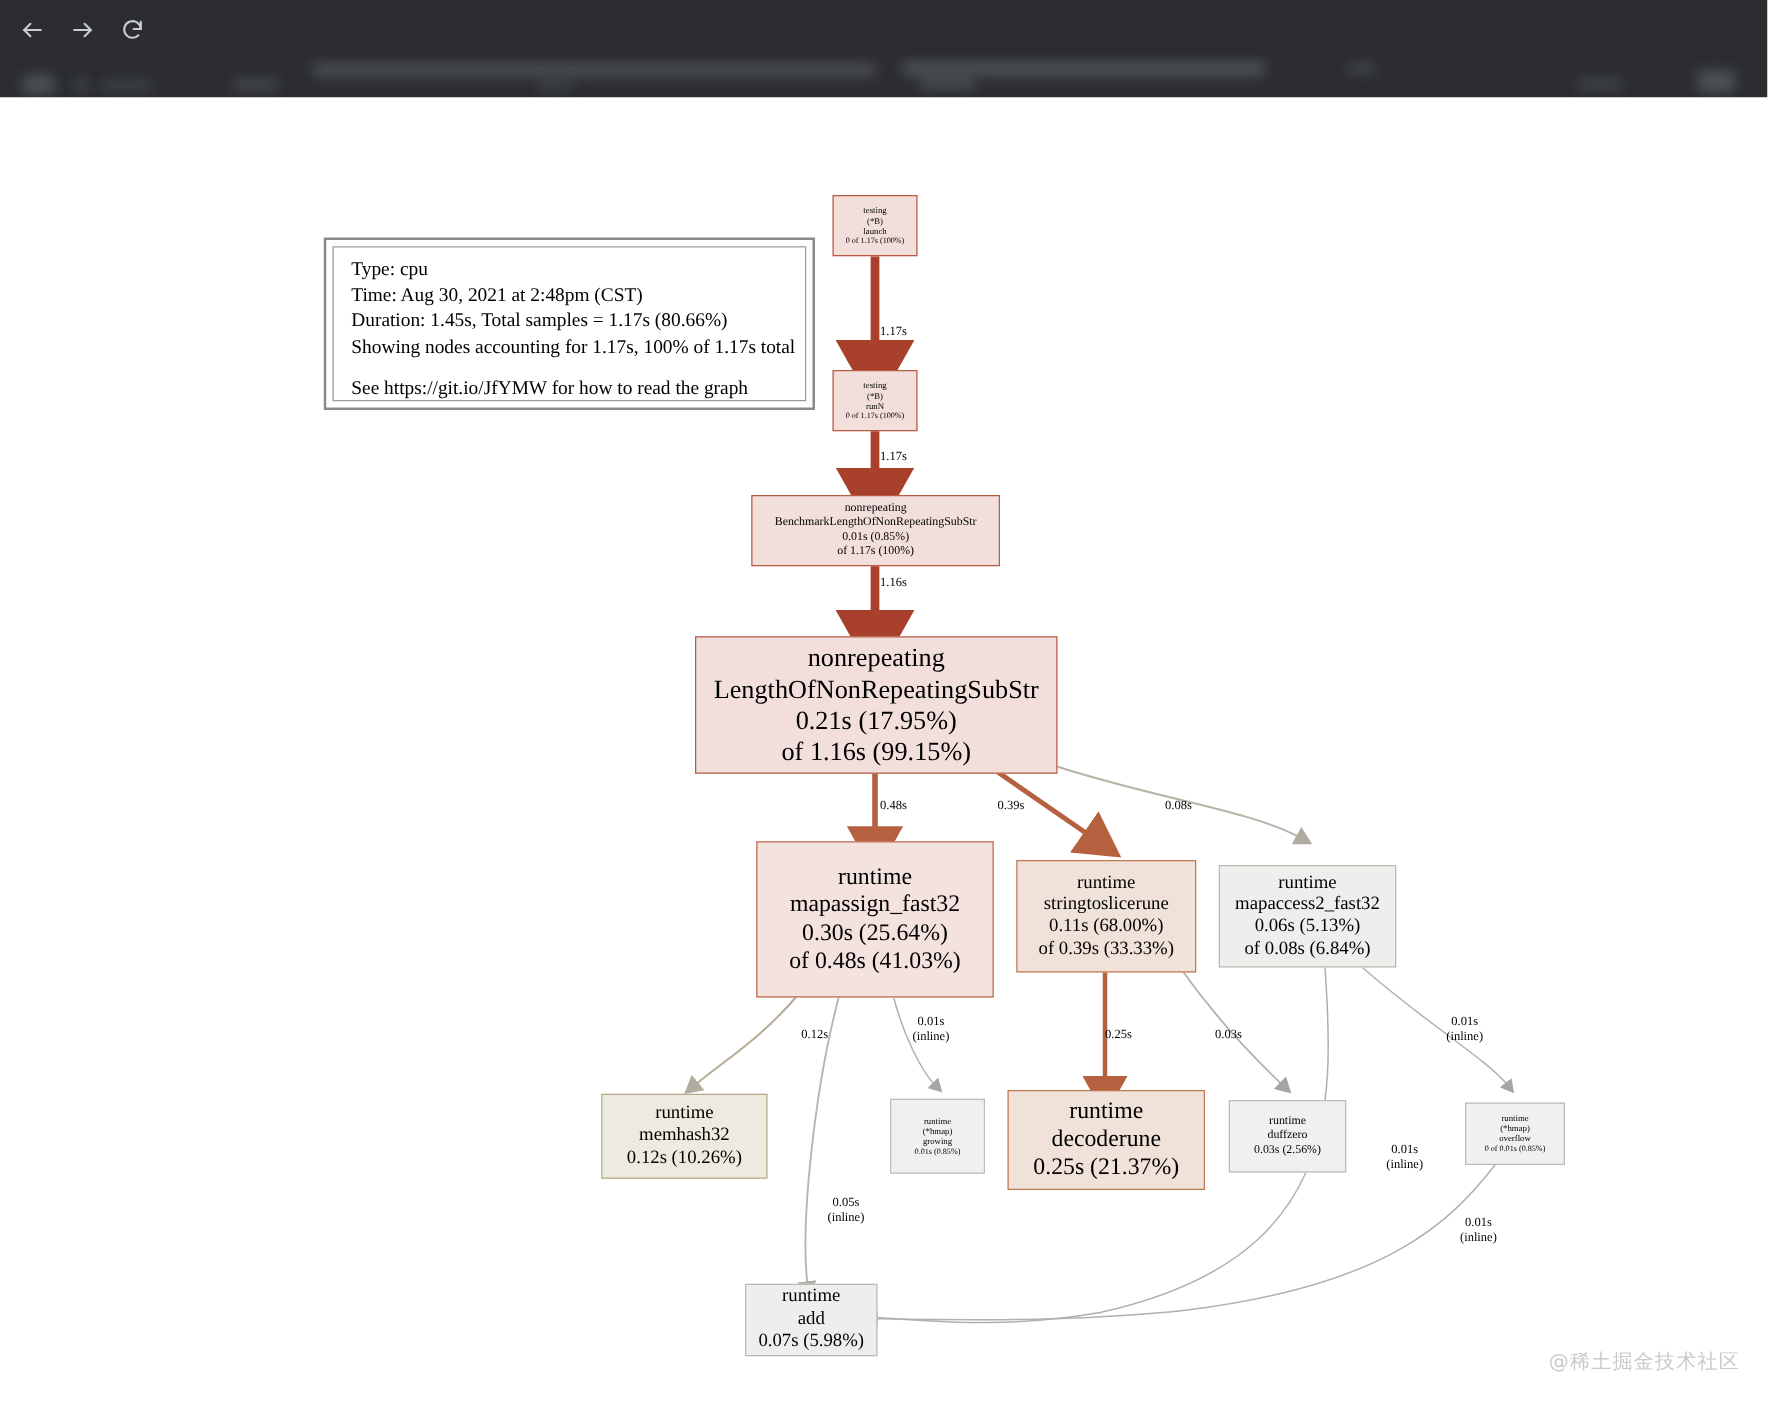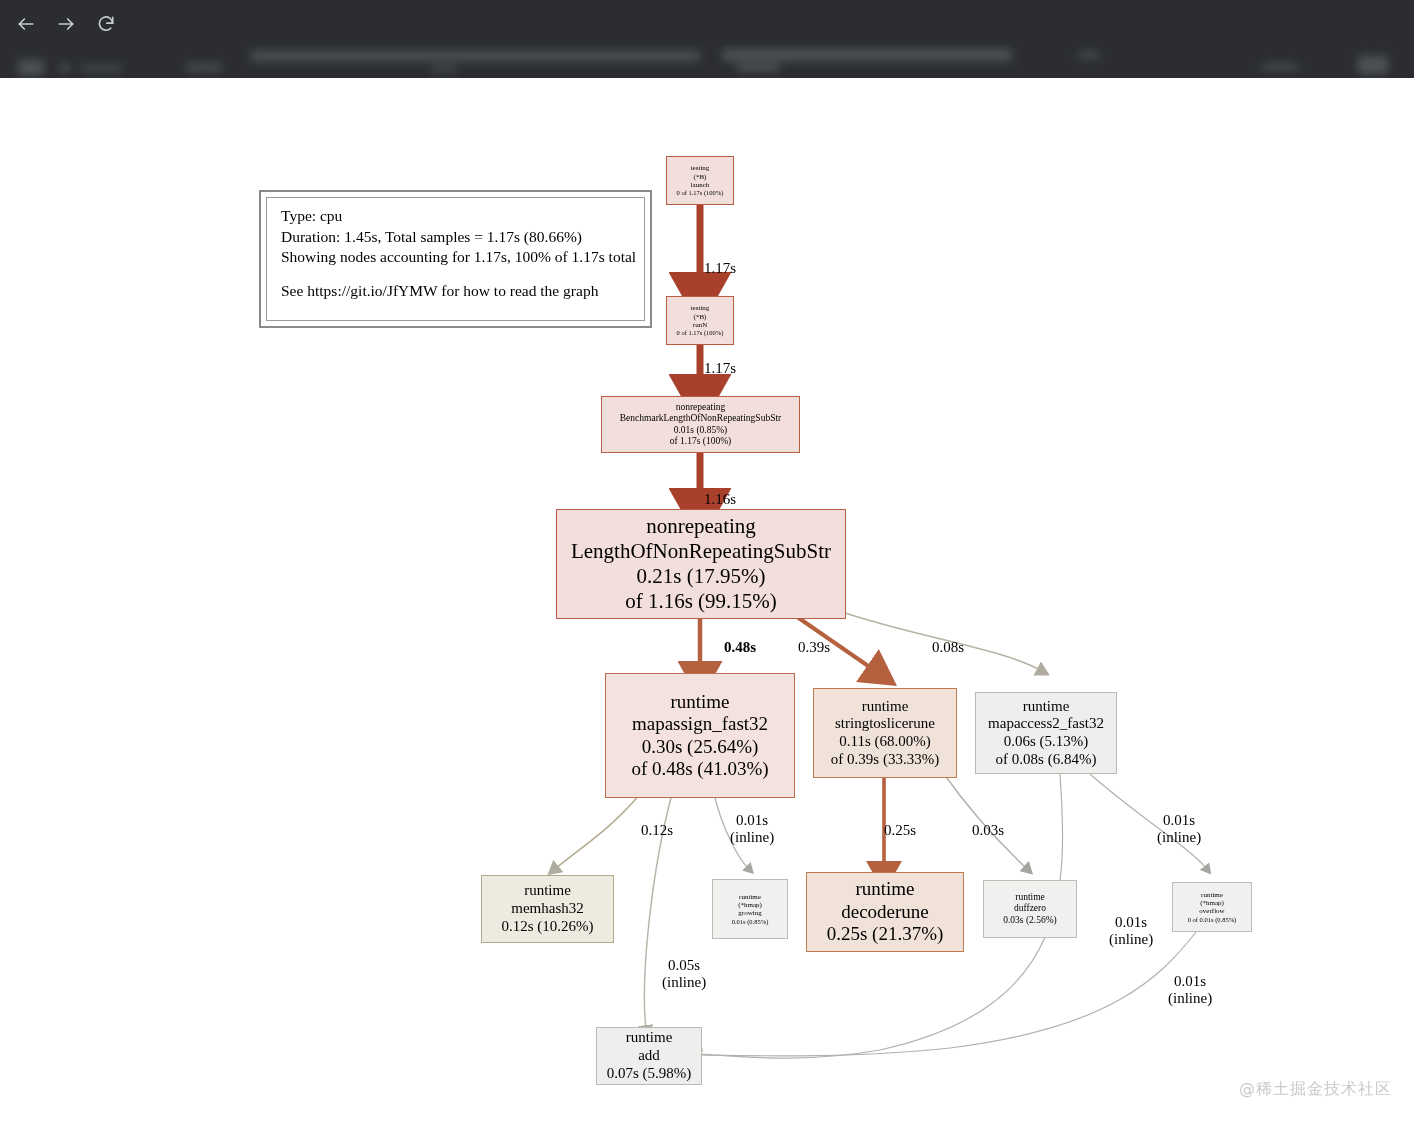--- a/index.html
+++ b/index.html
@@ -145,21 +145,21 @@
     font-size: 15.5px;
     color: #000;
     line-height: 1.33;
     white-space: nowrap;
   }
   #legend-inner .lg.spacer { height: 13px; }
 
   
   .edge-label {
     position: absolute;
-    font-size: 15px;
+    font-size: 10px;
     color: #000;
     text-align: center;
     white-space: nowrap;
     line-height: 1.15;
   }
   .edge-label .l2 { display: block; }
 
   
   #watermark {
     position: absolute;
@@ -255,20 +255,21 @@
     <path d="M1090,696 C1140,740 1190,770 1206,790" stroke="#b0b0ac" stroke-width="1.2" fill="none" marker-end="url(#ah-gray)"></path>
 
     <path d="M1060,696 C1068,810 1070,930 880,972 C800,986 740,978 700,976" stroke="#b0b0ac" stroke-width="1.2" fill="none" marker-end="url(#ah-gray)"></path>
 
     <path d="M1196,854 C1160,900 1110,950 950,970 C860,980 760,978 700,977" stroke="#b0b0ac" stroke-width="1.2" fill="none" marker-end="url(#ah-gray)"></path>
   </svg>
 
   <div id="legend-box">
     <div id="legend-inner">
       <div class="lg">Type: cpu</div>
+      <div class="lg">Time: Aug 30, 2021 at 2:48pm (CST)</div>
       <div class="lg">Duration: 1.45s, Total samples = 1.17s (80.66%)</div>
       <div class="lg">Showing nodes accounting for 1.17s, 100% of 1.17s total</div>
       <div class="lg spacer"></div>
       <div class="lg">See https://git.io/JfYMW for how to read the graph</div>
     </div>
   </div>
 
   <div class="node sz-tiny c-hot" style="left:666px; top:78px; width:68px; height:49px;">
     <span class="ln">testing</span>
     <span class="ln">(*B)</span>
@@ -355,24 +356,24 @@
     <span class="ln">add</span>
     <span class="ln">0.07s (5.98%)</span>
   </div>
 
   <div class="edge-label" style="left:704px; top:182px;">
     <span>1.17s</span>
   </div>
   <div class="edge-label" style="left:704px; top:282px;">
     <span>1.17s</span>
   </div>
-  <div class="edge-label" style="left:704px; top:413px;">
+  <div class="edge-label" style="left:704px; top:383px;">
     <span>1.16s</span>
   </div>
-  <div class="edge-label" style="left:724px; top:561px;font-weight:bold;">
+  <div class="edge-label" style="left:704px; top:561px;">
     <span>0.48s</span>
   </div>
   <div class="edge-label" style="left:798px; top:561px;">
     <span>0.39s</span>
   </div>
   <div class="edge-label" style="left:932px; top:561px;">
     <span>0.08s</span>
   </div>
   <div class="edge-label" style="left:604px; top:744px;margin-left:37px;">
     <span>0.12s</span>

